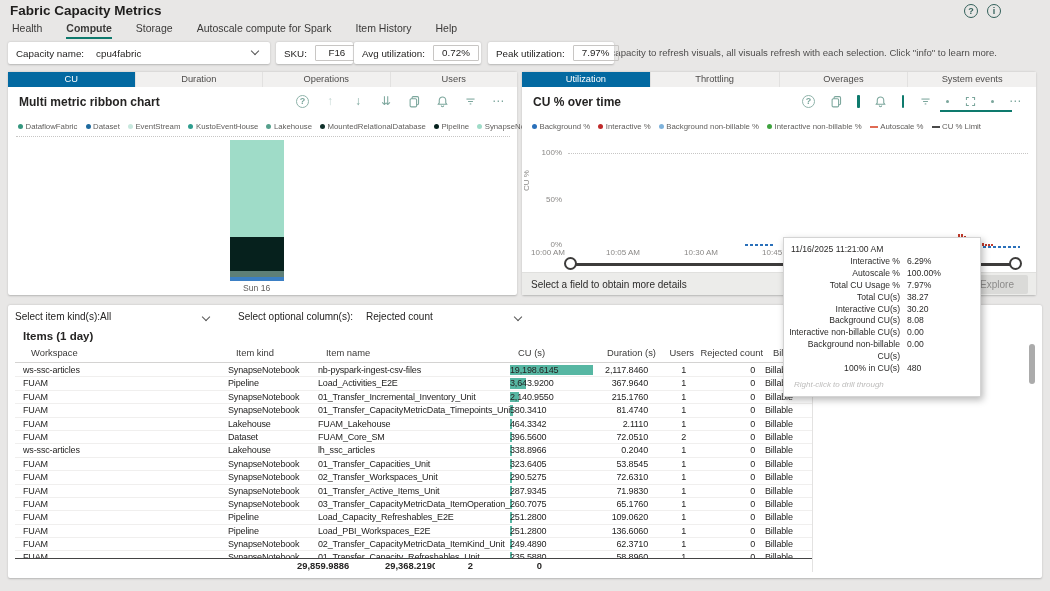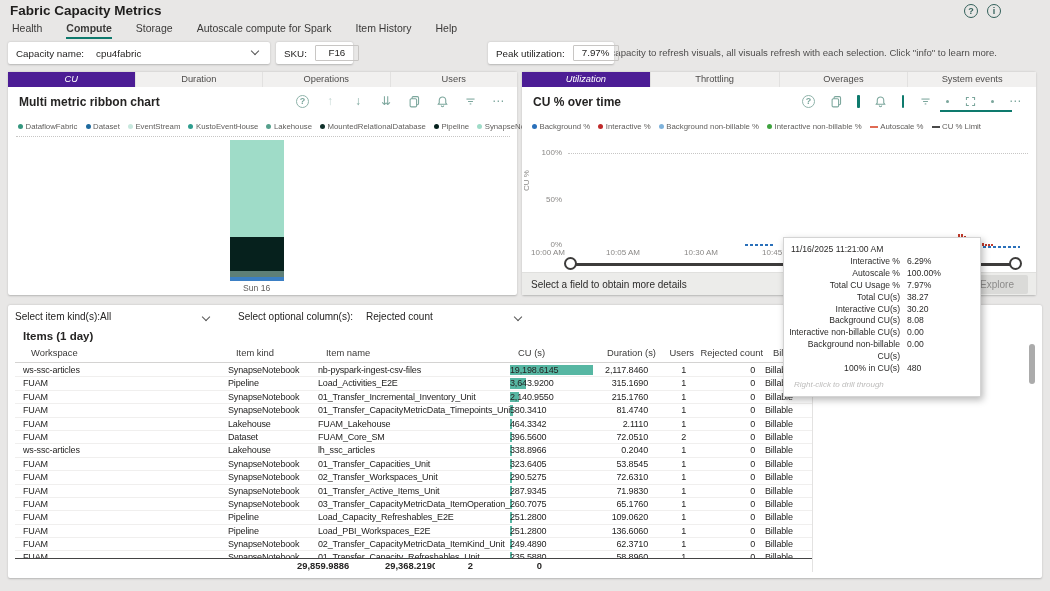--- a/index.html
+++ b/index.html
@@ -21,21 +21,21 @@
   .valbox { border:1px solid #c8c6c4; border-radius:1px; height:16px; line-height:14px; text-align:center; margin-left:8px; padding:0 4px; }
   .chev { width:6px; height:6px; border-right:1.4px solid #555; border-bottom:1.4px solid #555; transform:rotate(45deg); display:inline-block; }
 
   
   .panel { position:absolute; background:#fff; border-radius:2px; box-shadow:0 0.5px 2px rgba(0,0,0,.22); }
   #panel-left  { left:8px;  top:72px; width:509px; height:223px; }
   #panel-right { left:522px; top:72px; width:514px; height:223px; }
   .tabstrip { display:flex; height:15px; }
   .ptab { flex:1; font-size:9.3px; line-height:15px; text-align:center; background:#f1f0ef; color:#4f4d4c; border-right:1px solid #e2e1e0; cursor:pointer; white-space:nowrap; overflow:hidden; }
   .ptab:last-child { border-right:none; }
-  .ptab.active { background:#4c1d95; color:#fff;font-style:italic; }
+  .ptab.active { background:#0369a1; color:#fff; }
   .vtitle { position:absolute; left:11px; top:23px; font-size:12px; font-weight:700; color:#252423; }
   .icons { position:absolute; top:22px; display:flex; align-items:center; gap:14px; color:#7ba69c; }
   .ic { width:14px; height:14px; display:flex; align-items:center; justify-content:center; font-size:12px; cursor:pointer; }
   .ic svg { width:13px; height:13px; stroke:#7ba69c; fill:none; stroke-width:1.3; }
   .ic.qm { border:1.1px solid #8fb3aa; border-radius:50%; width:13px; height:13px; font-size:9px; font-weight:700; }
   .ic.dim { opacity:.45; }
   .teal-bar { width:2.5px; height:13px; background:#0e7a6d; border-radius:1px; }
   .mini-dot { width:3px; height:3px; border-radius:50%; background:#7ba69c; }
   .sel-underline { position:absolute; height:2px; background:#0e7a6d; }
   .legend { position:absolute; left:10px; display:flex; gap:8px; font-size:7.8px; color:#5f5d5b; white-space:nowrap; align-items:center; }
@@ -112,20 +112,24 @@
 
   <div class="card" style="left:8px; width:262px;">
     <span class="lbl">Capacity name:</span>
     <span style="margin-left:12px;">cpu4fabric</span>
     <span class="chev" style="position:absolute; right:12px; top:6px;"></span>
   </div>
   <div class="card" style="left:276px; width:77px;">
     <span class="lbl">SKU:</span>
     <span class="valbox" style="min-width:44px;">F16</span>
   </div>
+  <div class="card" style="left:354px; width:127px;">
+    <span class="lbl">Avg utilization:</span>
+    <span class="valbox" style="min-width:46px;">0.72%</span>
+  </div>
   <div class="card" style="left:488px; width:126px;">
     <span class="lbl">Peak utilization:</span>
     <span class="valbox" style="min-width:46px;">7.97%</span>
   </div>
 
   <div class="panel" id="panel-left">
     <div class="tabstrip" id="left-tabs">
         <div class="ptab active">CU</div>
         <div class="ptab">Duration</div>
         <div class="ptab">Operations</div>
@@ -349,21 +353,21 @@
           <div class="cell c4">2,117.8460</div>
           <div class="cell c5">1</div>
           <div class="cell c6">0</div>
           <div class="cell c7">Billable</div>
         </div>
         <div class="tr">
           <div class="cell c0">FUAM</div>
           <div class="cell c1">Pipeline</div>
           <div class="cell c2">Load_Activities_E2E</div>
           <div class="cell c3"><div class="cubar" style="width: 15.7535px; background: rgb(87, 183, 163);"></div><span class="cutxt">3,643.9200</span></div>
-          <div class="cell c4">315.1690</div>
+          <div class="cell c4">367.9640</div>
           <div class="cell c5">1</div>
           <div class="cell c6">0</div>
           <div class="cell c7">Billable</div>
         </div>
         <div class="tr">
           <div class="cell c0">FUAM</div>
           <div class="cell c1">SynapseNotebook</div>
           <div class="cell c2">01_Transfer_Incremental_Inventory_Unit</div>
           <div class="cell c3"><div class="cubar" style="width: 9.25584px; background: rgb(87, 183, 163);"></div><span class="cutxt">2,140.9550</span></div>
           <div class="cell c4">215.1760</div>

